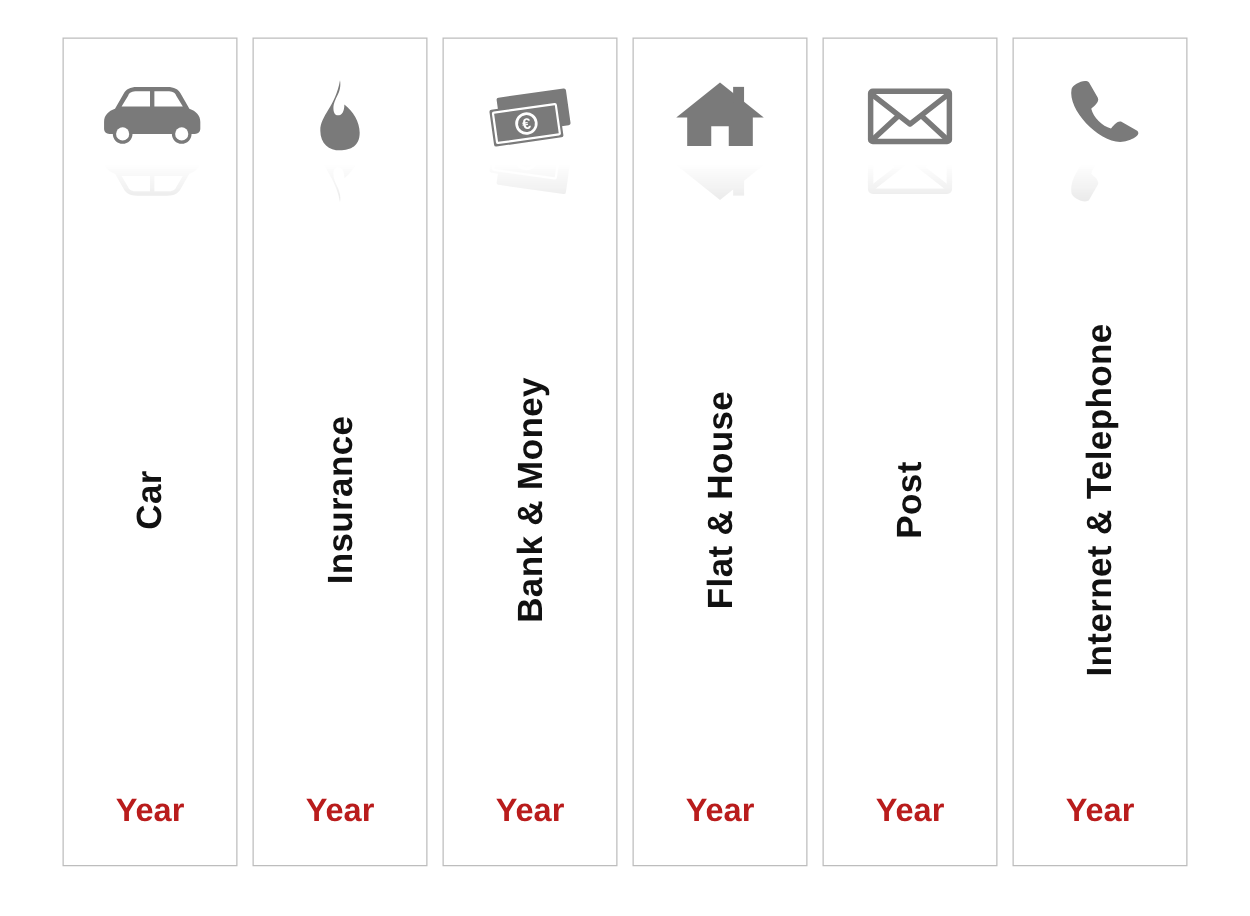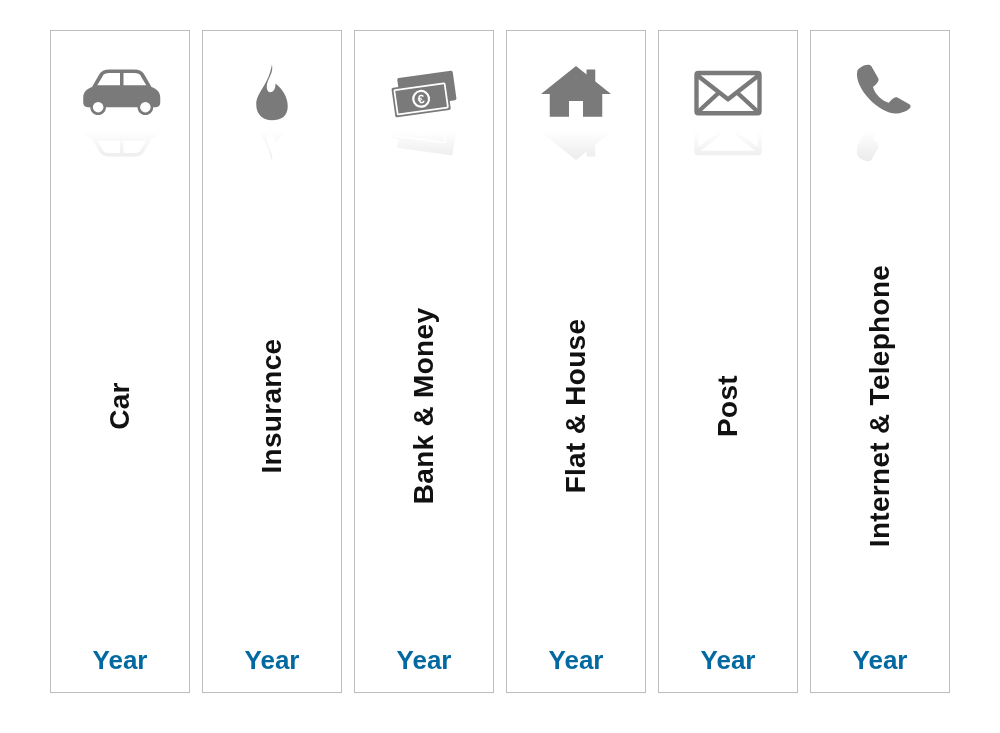--- a/index.html
+++ b/index.html
@@ -75,22 +75,22 @@
     transform: rotate(-90deg);
     white-space: nowrap;
     font-weight: 700;
     font-size: 28px;
     letter-spacing: 0.3px;
     color: #111;
   }
   .year {
     font-weight: 700;
     font-size: 26px;
-    color: #0369a1;
-    margin-bottom: 16px;
+    color: #b91c1c;
+    margin-bottom: 28px;
   }
   .fill-icon { fill: #7a7a7a; }
   .stroke-icon { stroke: #7a7a7a; }
 </style>
 </head>
 <body>
 
 <svg width="0" height="0" style="position:absolute">
   <defs>
 

